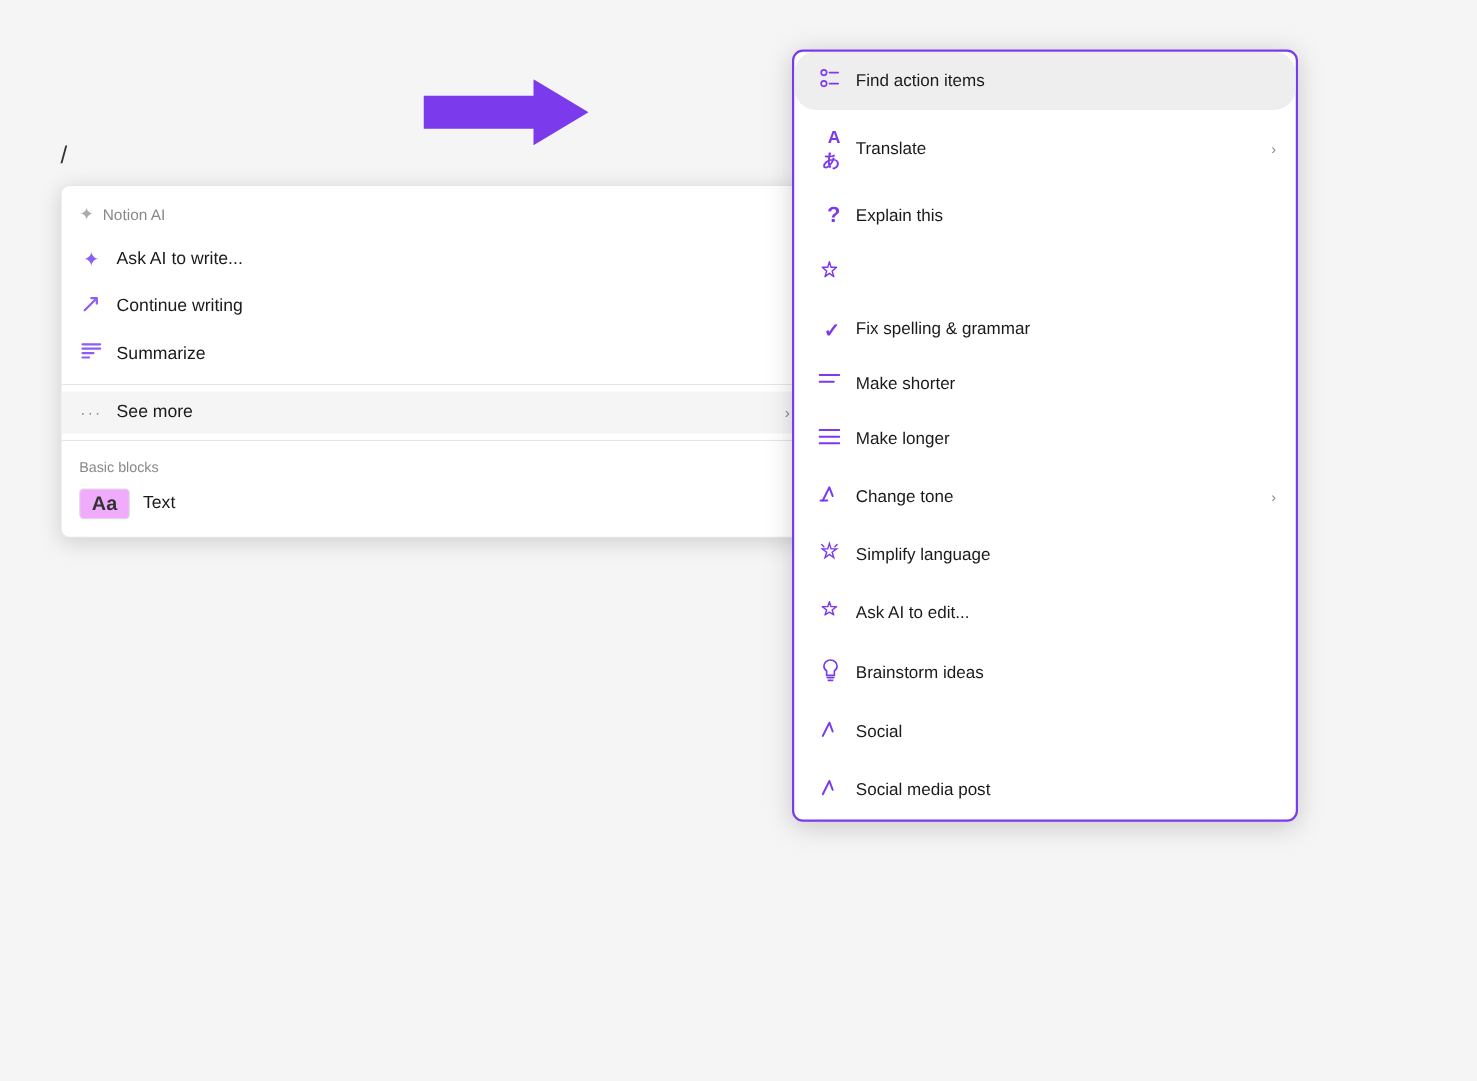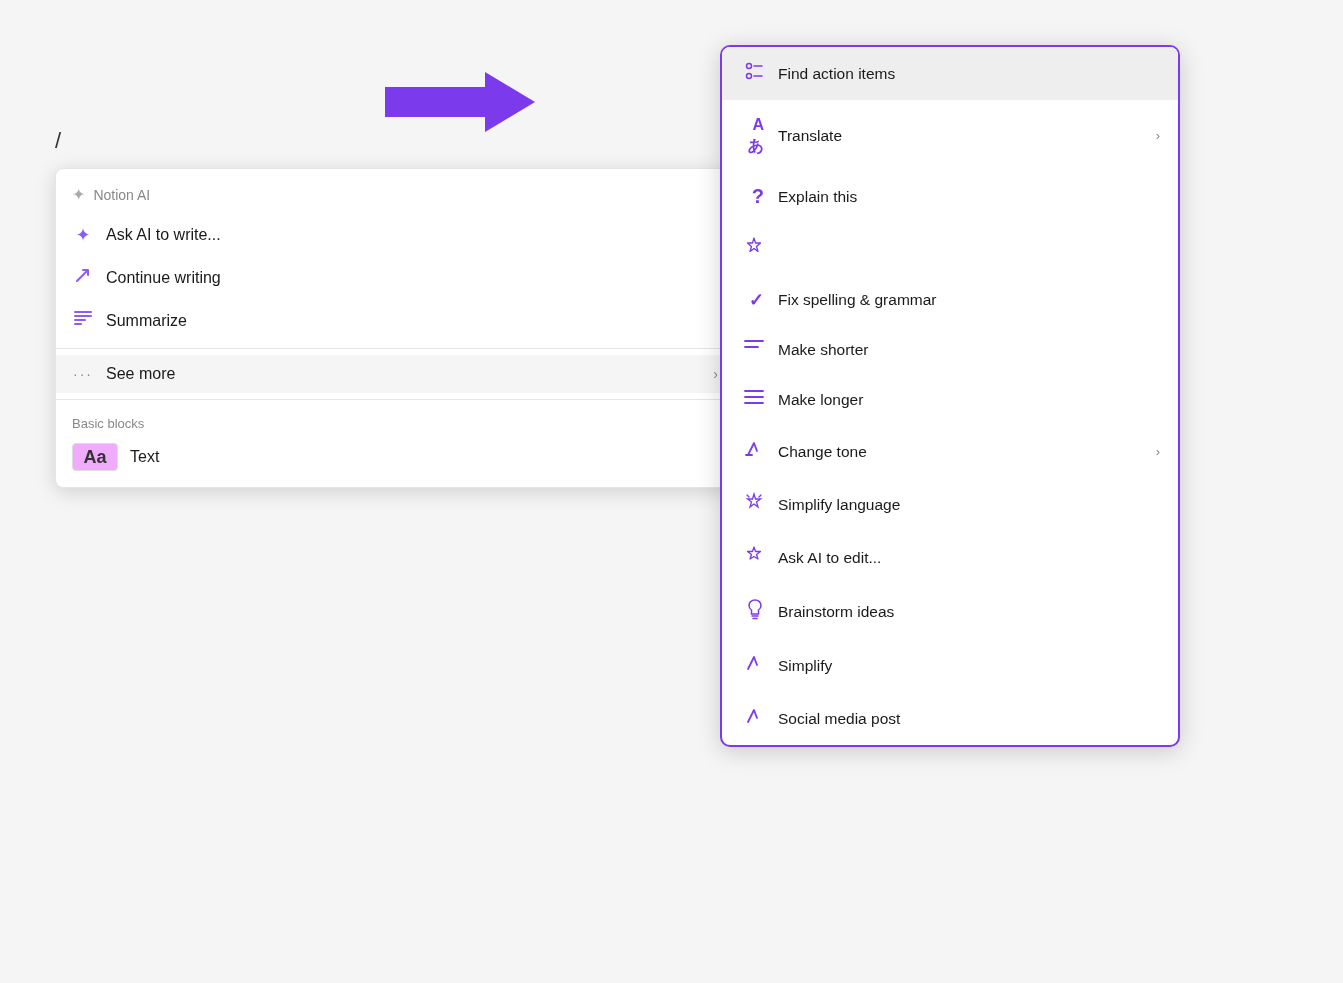--- a/index.html
+++ b/index.html
@@ -152,20 +152,21 @@
     .right-menu-item {
       display: flex;
       align-items: center;
       gap: 14px;
       padding: 14px 18px;
       cursor: pointer;
       font-size: 15.5px;
       color: #1a1a1a;
       transition: background 0.1s;
       position: relative;
+      border-radius: 20px;
     }
     .right-menu-item.active,
     .right-menu-item:first-child {
       background: #eeeeee;
     }
 
     .right-menu-item .icon {
       color: #7c3aed;
       font-size: 18px;
       width: 24px;
@@ -363,21 +364,21 @@
       <span class="label">Brainstorm ideas</span>
     </div>
 
 
     <div class="right-menu-item">
       <span class="icon">
         <svg width="20" height="20" viewBox="0 0 20 20" fill="none">
           <path d="M4 16 L10 4 L13 12" stroke="#7c3aed" stroke-width="1.8" stroke-linecap="round" stroke-linejoin="round" fill="none"></path>
         </svg>
       </span>
-      <span class="label">Simplify</span>
+      <span class="label">Social</span>
     </div>
 
     <div class="right-menu-item">
       <span class="icon">
         <svg width="20" height="20" viewBox="0 0 20 20" fill="none">
           <path d="M4 16 L10 4 L13 12" stroke="#7c3aed" stroke-width="1.8" stroke-linecap="round" stroke-linejoin="round" fill="none"></path>
         </svg>
       </span>
       <span class="label">Social media post</span>
     </div>

